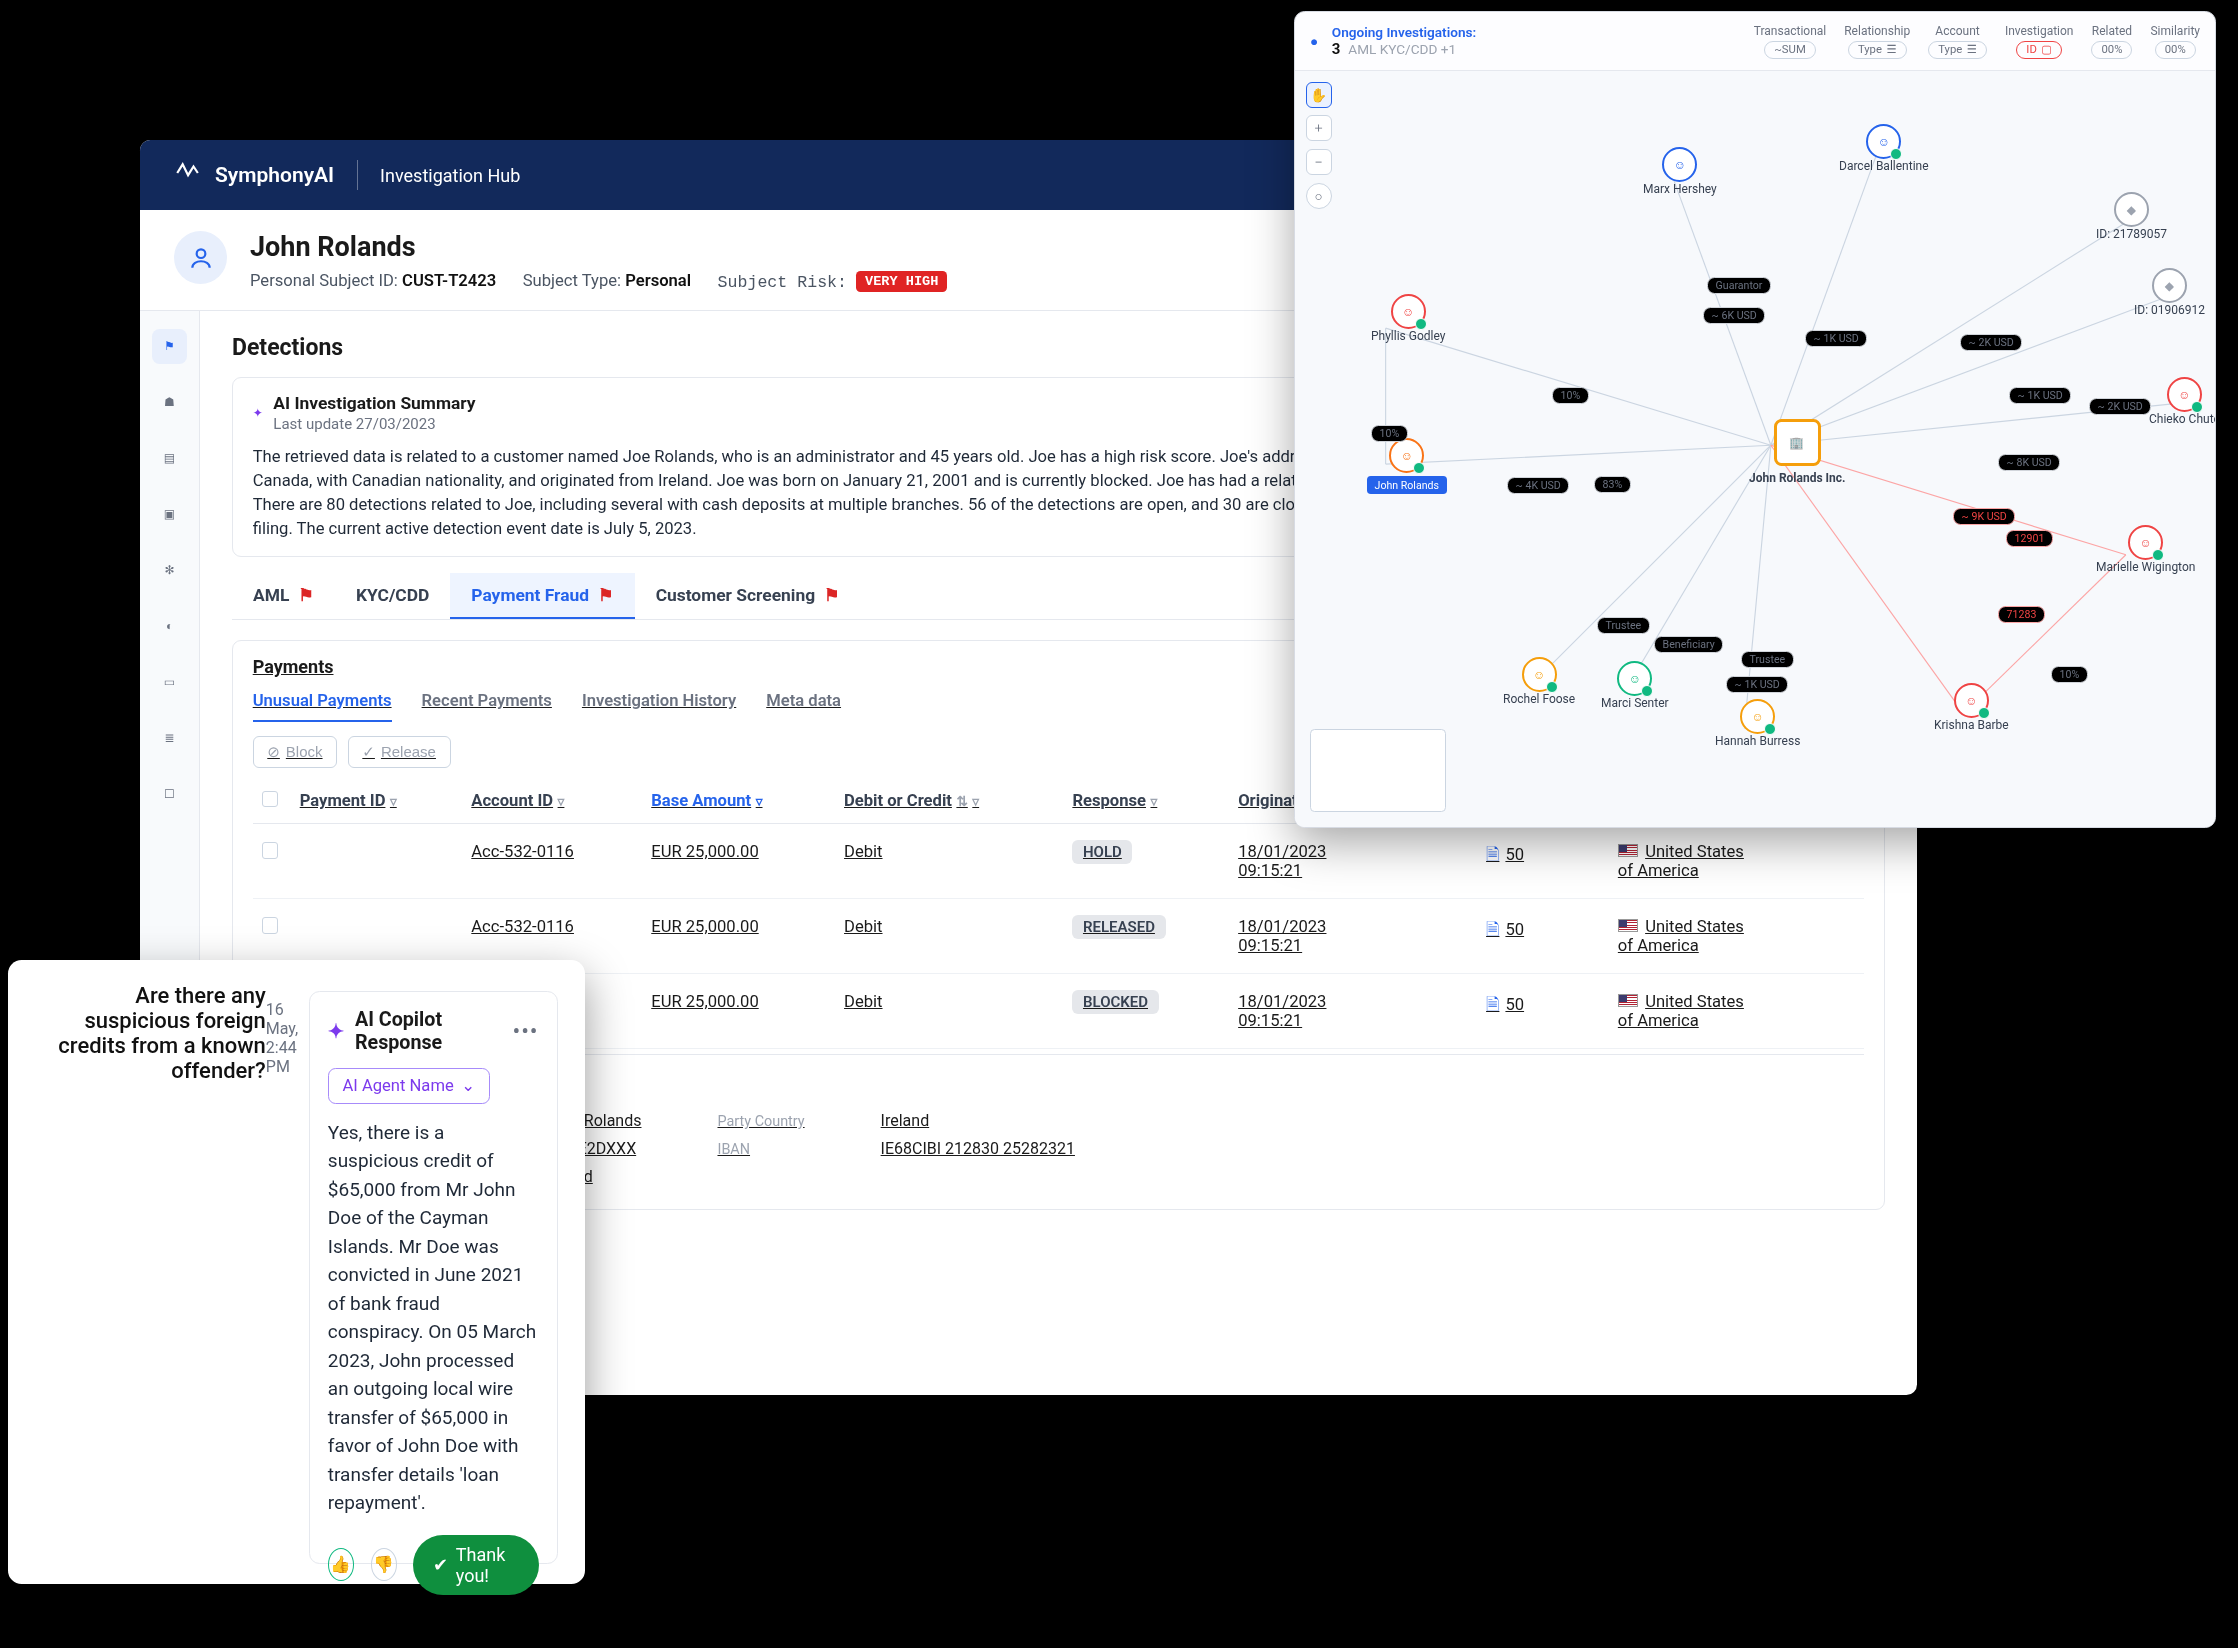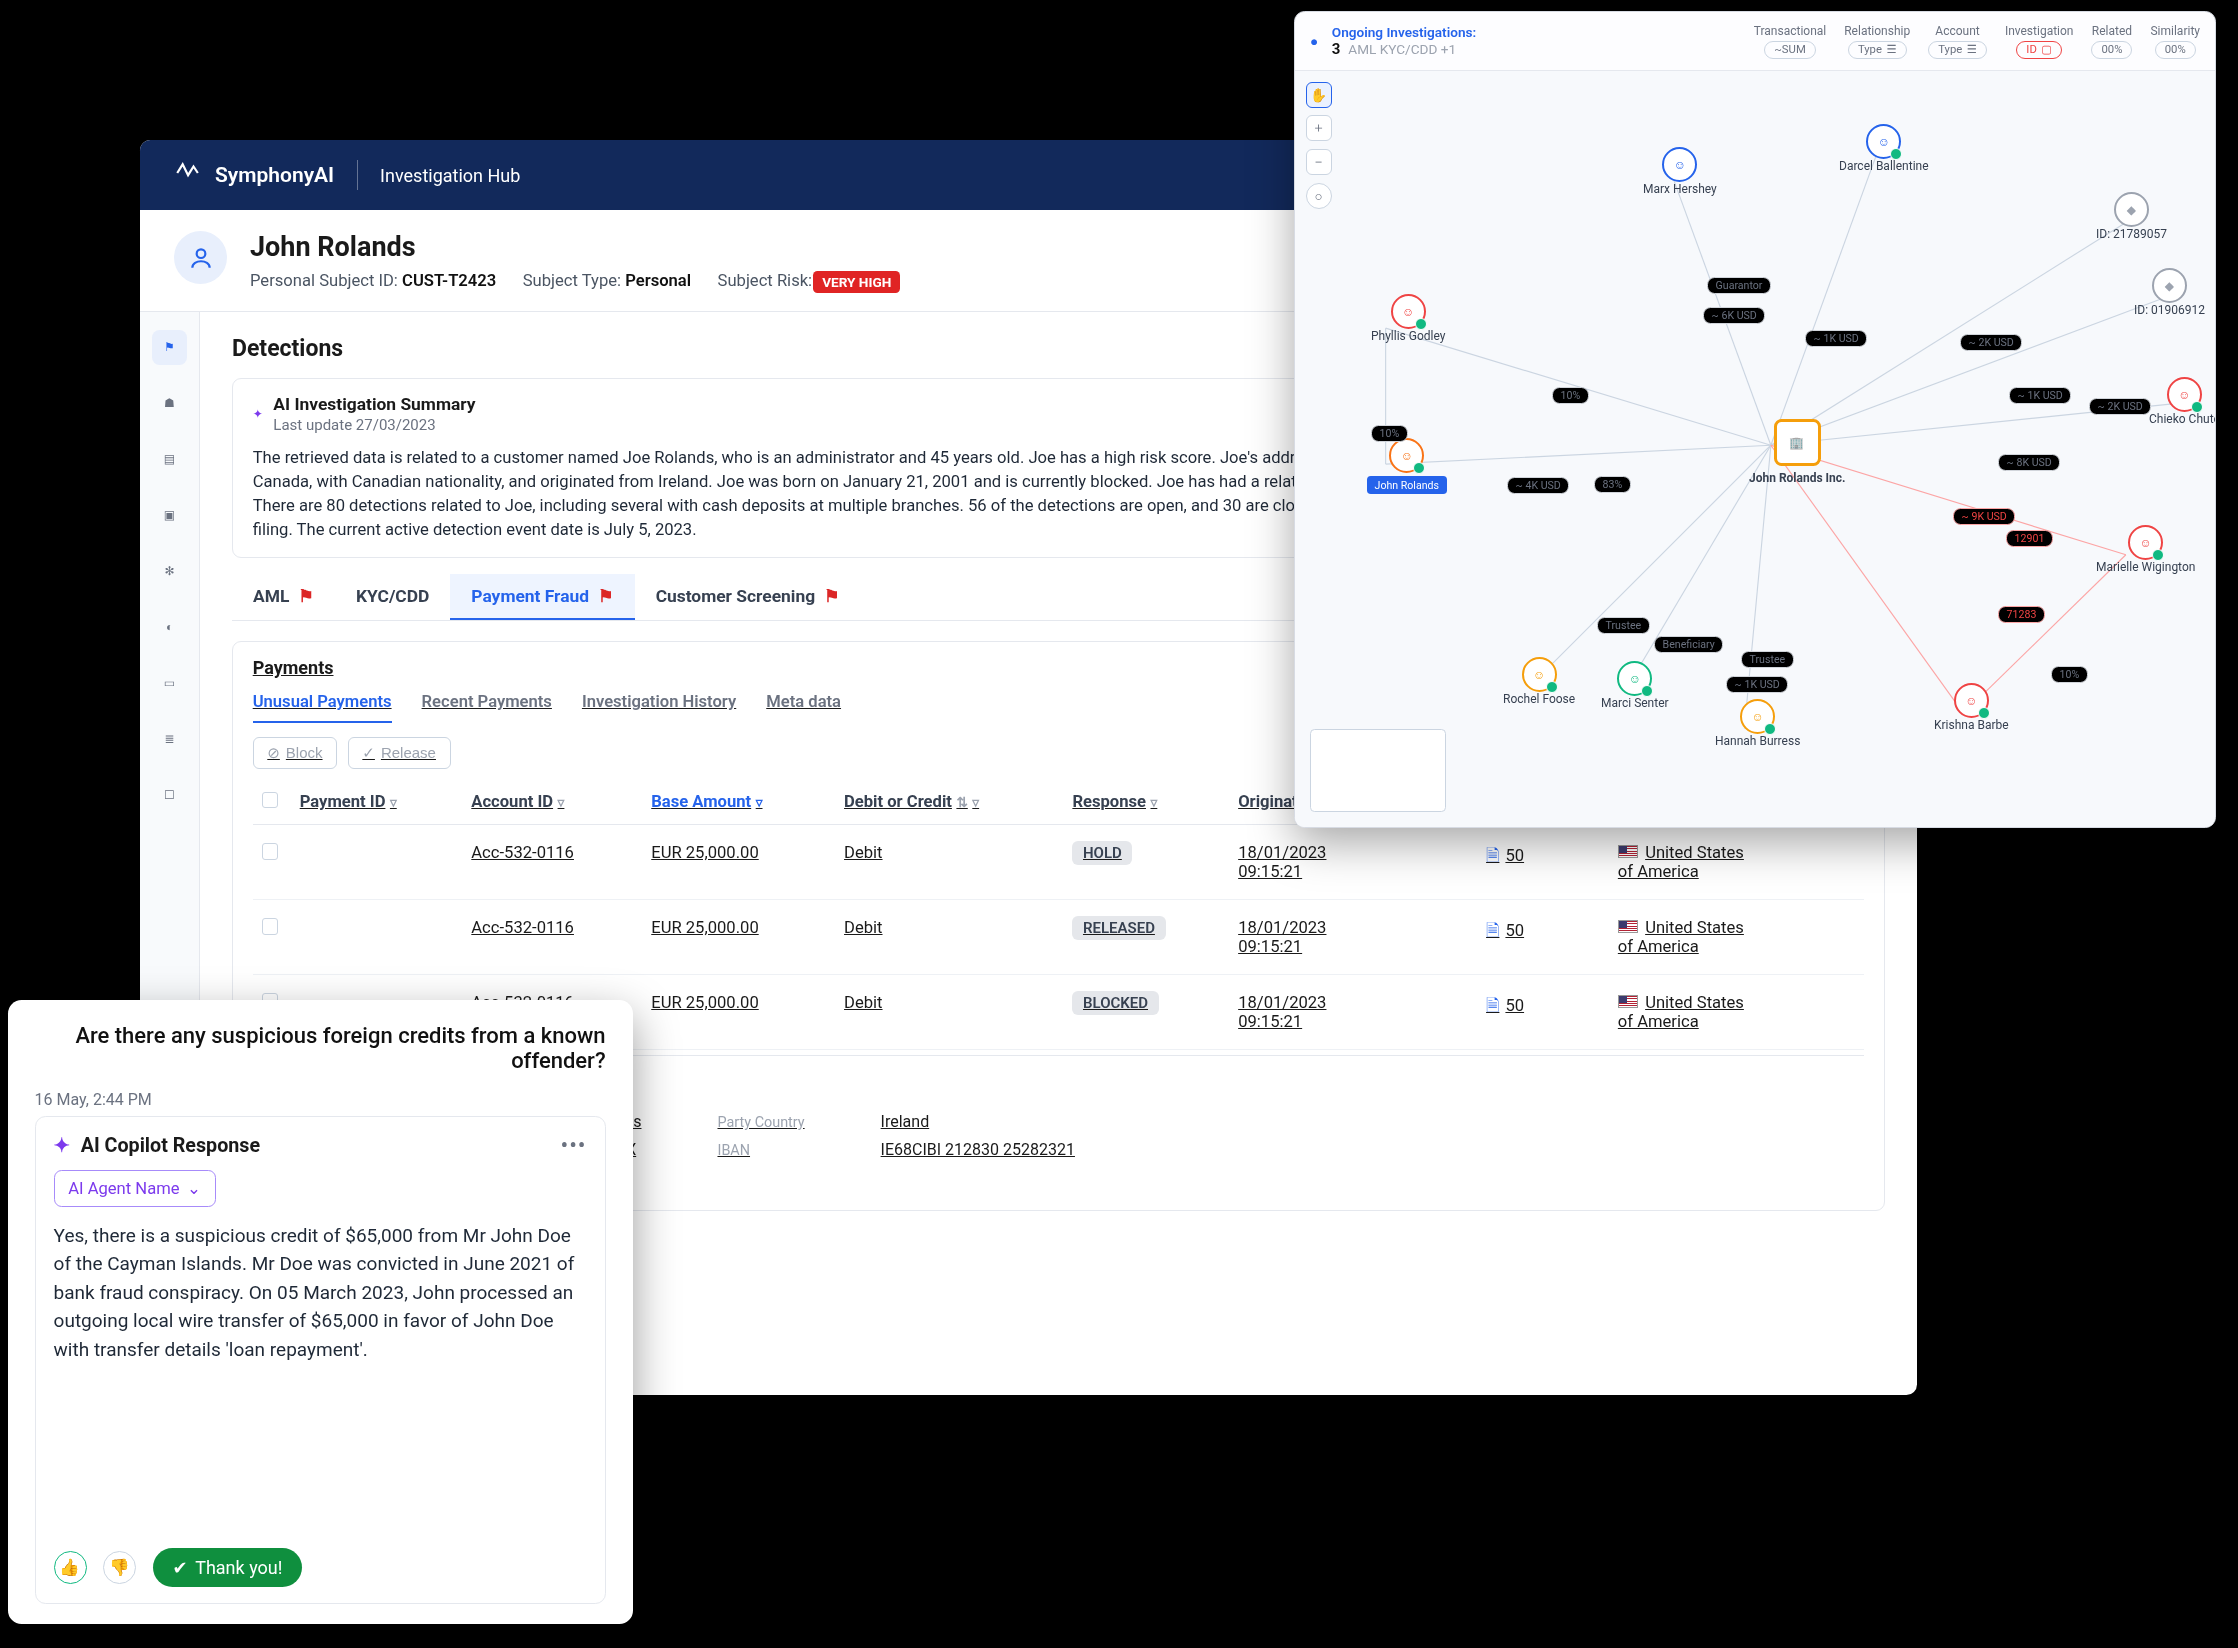--- a/index.html
+++ b/index.html
@@ -97,21 +97,21 @@
   .c-green { border-color:#10b981; color:#10b981; }
   .c-grey  { border-color:#9ca3af; color:#9ca3af; }
   .gcentral { width:47px; height:47px; background:#fff; border:3px solid #f59e0b; border-radius:7.6px; display:flex; align-items:center; justify-content:center; color:#6b7280; }
   .glabel-chip { background:#2563eb; color:#fff; font-size:10.6px; padding:2.3px 7.6px; border-radius:3.8px; margin-top:3px; }
   svg.edges { position:absolute; inset:0; width:100%; height:100%; }
   .gedge { stroke:#cbd5e1; stroke-width:1.5; }
   .gedge.red { stroke:#fca5a5; }
   .elabel { position:absolute; background:#000000; border:0.8px solid #d1d5db; border-radius:7.6px; padding:0.8px 7.6px; font-size:10.6px; color:#6b7280;margin-top:36px; }
   
   
-  .copilot { position:absolute; left:7.6px; top:1000px; width:625px; height:624px; background:#fff; border-radius:13.6px; box-shadow:0 16.6px 45px rgba(0,0,0,.4); padding:23px 27px 19.7px 27px; display:flex; flex-direction:column; }
+  .copilot { position:absolute; left:7.6px; top:960px; width:577px; height:624px; background:#fff; border-radius:13.6px; box-shadow:0 16.6px 45px rgba(0,0,0,.4); padding:23px 27px 19.7px 27px; display:flex; flex-direction:row; }
   .user-q { font-size:22px; font-weight:500; text-align:right; color:#111; }
   .ts { color:#6b7280; font-size:16px; margin-top:16.6px; }
   .resp-card { border:0.8px solid #e5e8ee; border-radius:10.6px; margin-top:7.6px; padding:16.6px 18px; flex:1; display:flex; flex-direction:column; }
   .resp-head { display:flex; align-items:center; gap:10.6px; font-size:19.7px; font-weight:700; }
   .dots { margin-left:auto; color:#6b7280; font-size:19.7px; letter-spacing:1.5px; }
   .agent-chip { margin-top:13.6px; border:1.1px solid #a78bfa; color:#7c3aed; border-radius:7.6px; padding:7.6px 13.6px; font-size:16.6px; display:inline-flex; align-items:center; gap:7.6px; width:max-content; }
   .resp-body { font-size:19px; line-height:1.5; margin-top:15px; color:#1f2937; }
   .fb-row { display:flex; align-items:center; gap:16.6px; margin-top:auto; padding-top:16.6px; }
   .fb-btn { width:33px; height:33px; border:1.5px solid #cbd5e1; border-radius:50%; display:flex; align-items:center; justify-content:center; color:#6b7280; font-size:16.6px; }
   .fb-btn.up { border-color:#10b981; color:#10b981; }
@@ -150,21 +150,21 @@
       <svg viewBox="0 0 24 24" fill="none" stroke="currentColor" stroke-width="2">
           <circle cx="12" cy="8" r="4"></circle>
           <path d="M4 21c0-4 4-6 8-6s8 2 8 6"></path>
         </svg>
     </div>
     <div>
       <div class="subject-name">John Rolands</div>
       <div class="subject-meta">
         <span><span>Personal Subject ID:</span> <b>CUST-T2423</b></span>
         <span><span>Subject Type:</span> <b>Personal</b></span>
-        <span style="display:flex;align-items:flex-start;gap:1px;">
+        <span style="display:flex;align-items:flex-end;gap:9px;font-family:Liberation Mono, monospace;">
             <span>Subject Risk:</span> 
             <span class="risk-chip">VERY HIGH</span>
           </span>
       </div>
     </div>
     <div class="subject-right">Subject Overview</div>
   </div>
 
   <div class="body-flex">
     <div class="icon-rail">

